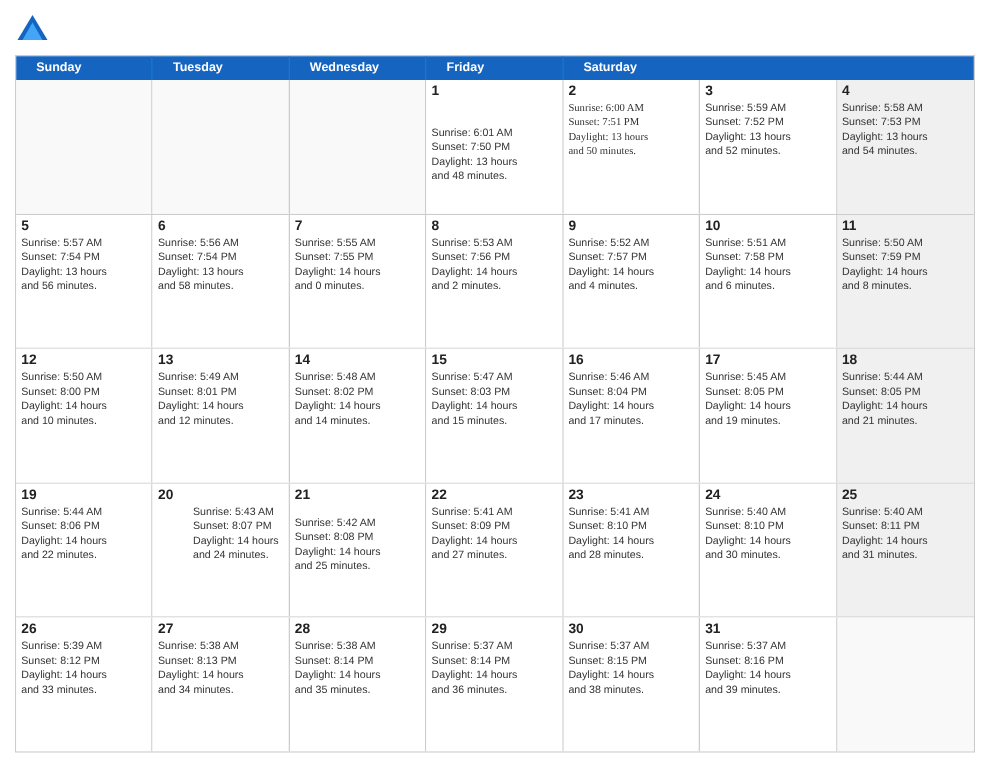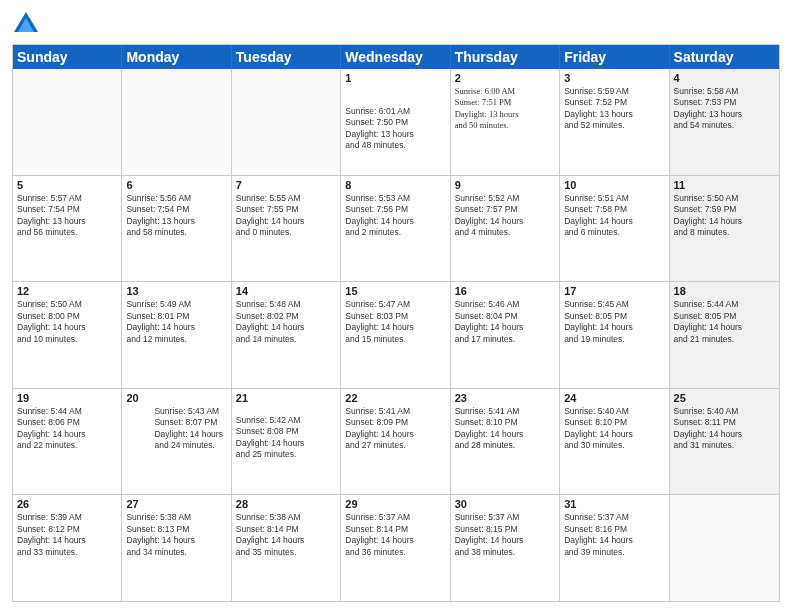--- a/index.html
+++ b/index.html
@@ -57,23 +57,23 @@
       flex-direction: column;
       border: 1px solid #ccc;
     }
     .day-headers {
       display: grid;
       grid-template-columns: repeat(7, 1fr);
       background: #1565c0;
     }
     .day-header {
       color: #fff;
-      font-size: 14px;
+      font-size: 10px;
       font-weight: bold;
-      padding: 4px 4px;
+      padding: 4px 16px;
       text-align: left;
       border-right: 1px solid #1976d2;
     }
     .day-header:last-child { border-right: none; }
     .calendar-body {
       flex: 1;
       display: flex;
       flex-direction: column;
     }
     .week-row {
@@ -123,24 +123,22 @@
     </div>
     <div class="title-block">
       <div class="month-year"></div>
       <div class="location"></div>
     </div>
   </div>
 
   <div class="calendar">
     <div class="day-headers">
     <div class="day-header">Sunday</div>
-        <div class="day-header">Monday</div>
         <div class="day-header">Tuesday</div>
         <div class="day-header">Wednesday</div>
-        <div class="day-header">Thursday</div>
         <div class="day-header">Friday</div>
         <div class="day-header">Saturday</div>
       </div>
     <div class="calendar-body">
     <div class="week-row">
           <div class="day-cell empty"></div>
           <div class="day-cell empty"></div>
           <div class="day-cell empty"></div>
           <div class="day-cell">
             <div class="day-number">1</div>

